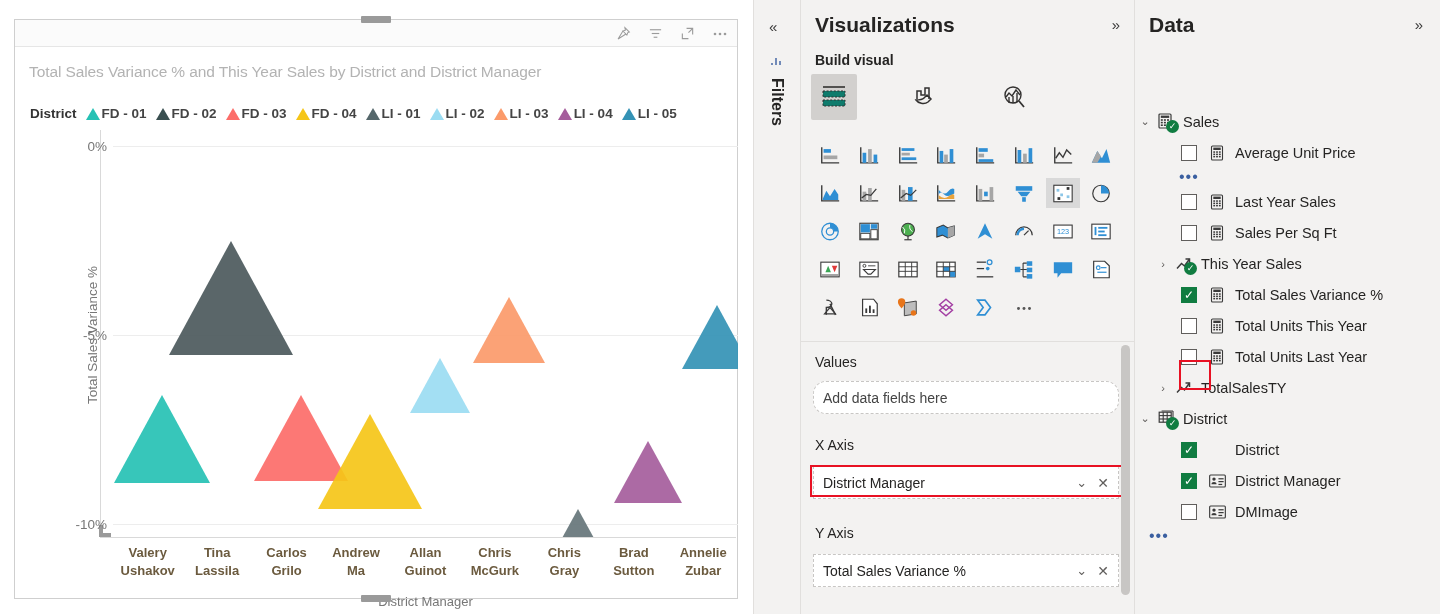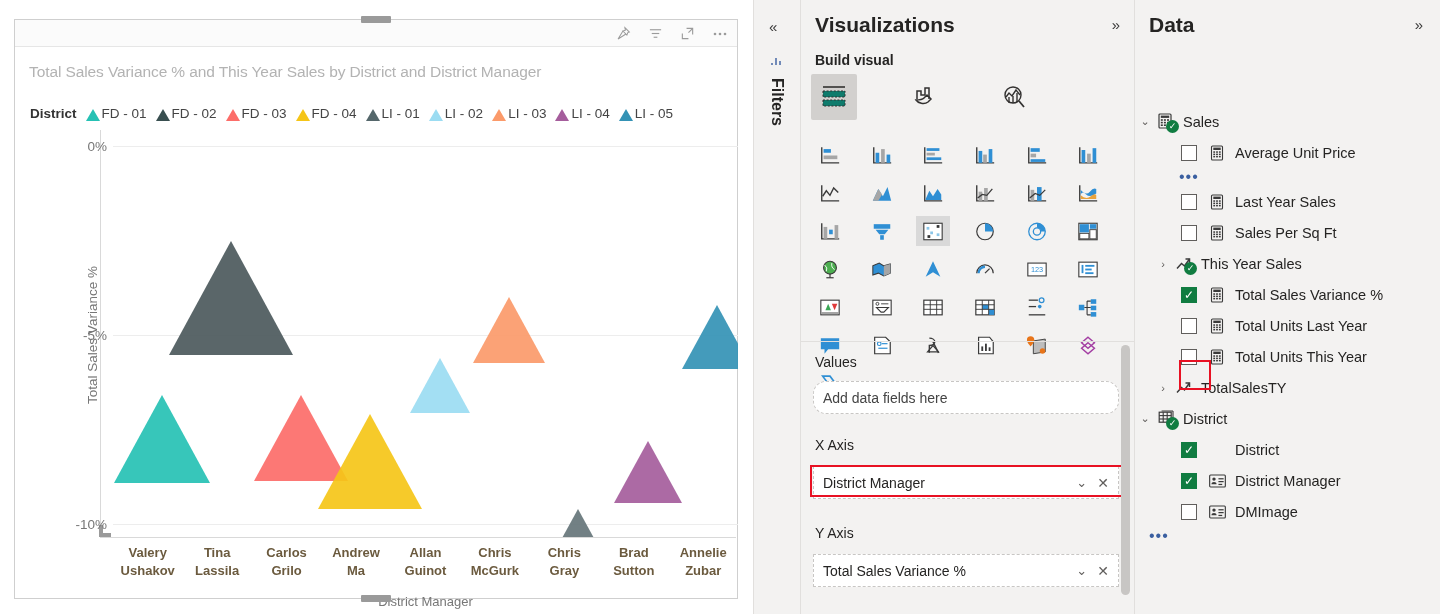--- a/index.html
+++ b/index.html
@@ -45,21 +45,21 @@
     white-space:nowrap;
   }
 
   
   #legend {
     position:absolute; left:15px; top:86px;
     display:flex; align-items:center; gap:0px;
     font-size:13.5px; white-space:nowrap;
   }
   #legend .legend-title { font-weight:bold; color:#333; margin-right:9px; font-size:13.5px; }
-  .legend-item { display:flex; align-items:flex-end; margin-right:9px; cursor:pointer; }
+  .legend-item { display:flex; align-items:center; margin-right:9px; cursor:pointer;font-weight:bold; }
   .legend-tri {
     width:0; height:0; border-left:7px solid transparent; border-right:7px solid transparent;
     margin-right:2px;
   }
   .legend-label { color:#444; font-size:13.5px; }
 
   
   #plot {
     position:absolute; left:14px; top:112px; width:709px; height:405px;
     overflow:hidden;
@@ -119,21 +119,21 @@
   }
   #viz-expand { position:absolute; right:14px; top:16px; font-size:15px; color:#3a3a3a; cursor:pointer; }
   #build-visual {
     position:absolute; left:14px; top:52px; font-size:14px; font-weight:bold; color:#252423;
   }
   #viz-tabs { position:absolute; left:10px; top:74px; width:250px; height:48px; display:flex; gap:44px; }
   .viz-tab { width:46px; height:46px; display:flex; align-items:center; justify-content:center; cursor:pointer; border-radius:2px; }
   .viz-tab.active { background:#d2d0ce; }
   #viz-gallery {
     position:absolute; left:12px; top:140px; width:310px;
-    display:grid; grid-template-columns:repeat(6, 1fr); row-gap:8px;
+    display:grid; grid-template-columns:repeat(8, 1fr); row-gap:8px;
   }
   .viz-icon {
     width:34px; height:30px; display:flex; align-items:center; justify-content:center; cursor:pointer;
   }
   #gallery-divider { position:absolute; left:0; right:0; top:341px; height:1px; background:#e1dfdd; }
 
   .well-label { position:absolute; font-size:14px; color:#252423; }
   .well-box {
     position:absolute; left:12px; width:306px; height:33px;
     background:#ffffff; border:1px dashed #c8c6c4;
@@ -829,42 +829,42 @@
               <rect x="9.9" y="6.3" width="1.8" height="1.5"></rect>
               <rect x="4.3" y="8.6" width="1.8" height="1.5"></rect>
               <rect x="7.1" y="8.6" width="1.8" height="1.5"></rect>
               <rect x="9.9" y="8.6" width="1.8" height="1.5"></rect>
               <rect x="4.3" y="10.9" width="1.8" height="1.5"></rect>
               <rect x="7.1" y="10.9" width="1.8" height="1.5"></rect>
               <rect x="9.9" y="10.9" width="1.8" height="1.5"></rect>
             </g>
           </svg>
         </span>
-        <span class="tree-label">Total Units Last Year</span>
+        <span class="tree-label">Total Units This Year</span>
       </div>
       <div class="tree-row" style="padding-left: 46px;">
         <span class="tree-cb"></span>
         <span class="tree-icon">
           <svg width="16" height="16" viewBox="0 0 16 16">
             <rect x="2.5" y="1" width="11" height="14" rx="1" fill="none" stroke="#3a3a3a" stroke-width="1.1"></rect>
             <rect x="4.3" y="2.6" width="7.4" height="2.4" fill="#3a3a3a"></rect>
             <g fill="#3a3a3a">
               <rect x="4.3" y="6.3" width="1.8" height="1.5"></rect>
               <rect x="7.1" y="6.3" width="1.8" height="1.5"></rect>
               <rect x="9.9" y="6.3" width="1.8" height="1.5"></rect>
               <rect x="4.3" y="8.6" width="1.8" height="1.5"></rect>
               <rect x="7.1" y="8.6" width="1.8" height="1.5"></rect>
               <rect x="9.9" y="8.6" width="1.8" height="1.5"></rect>
               <rect x="4.3" y="10.9" width="1.8" height="1.5"></rect>
               <rect x="7.1" y="10.9" width="1.8" height="1.5"></rect>
               <rect x="9.9" y="10.9" width="1.8" height="1.5"></rect>
             </g>
           </svg>
         </span>
-        <span class="tree-label">Total Units This Year</span>
+        <span class="tree-label">Total Units Last Year</span>
       </div>
       <div class="tree-row" style="padding-left: 18px;">
         <span class="tree-chev">›</span>
         <span class="tree-icon tbl-badge">
           <svg width="17" height="16" viewBox="0 0 16 16" stroke="#3a3a3a" stroke-width="1.5" fill="none">
             <path d="M1.5 12.5 L6 7.5 L9 10 L14 3"></path>
             <path d="M10 3 L14 3 L14 7"></path>
           </svg>
         </span>
         <span class="tree-label">TotalSalesTY</span>

